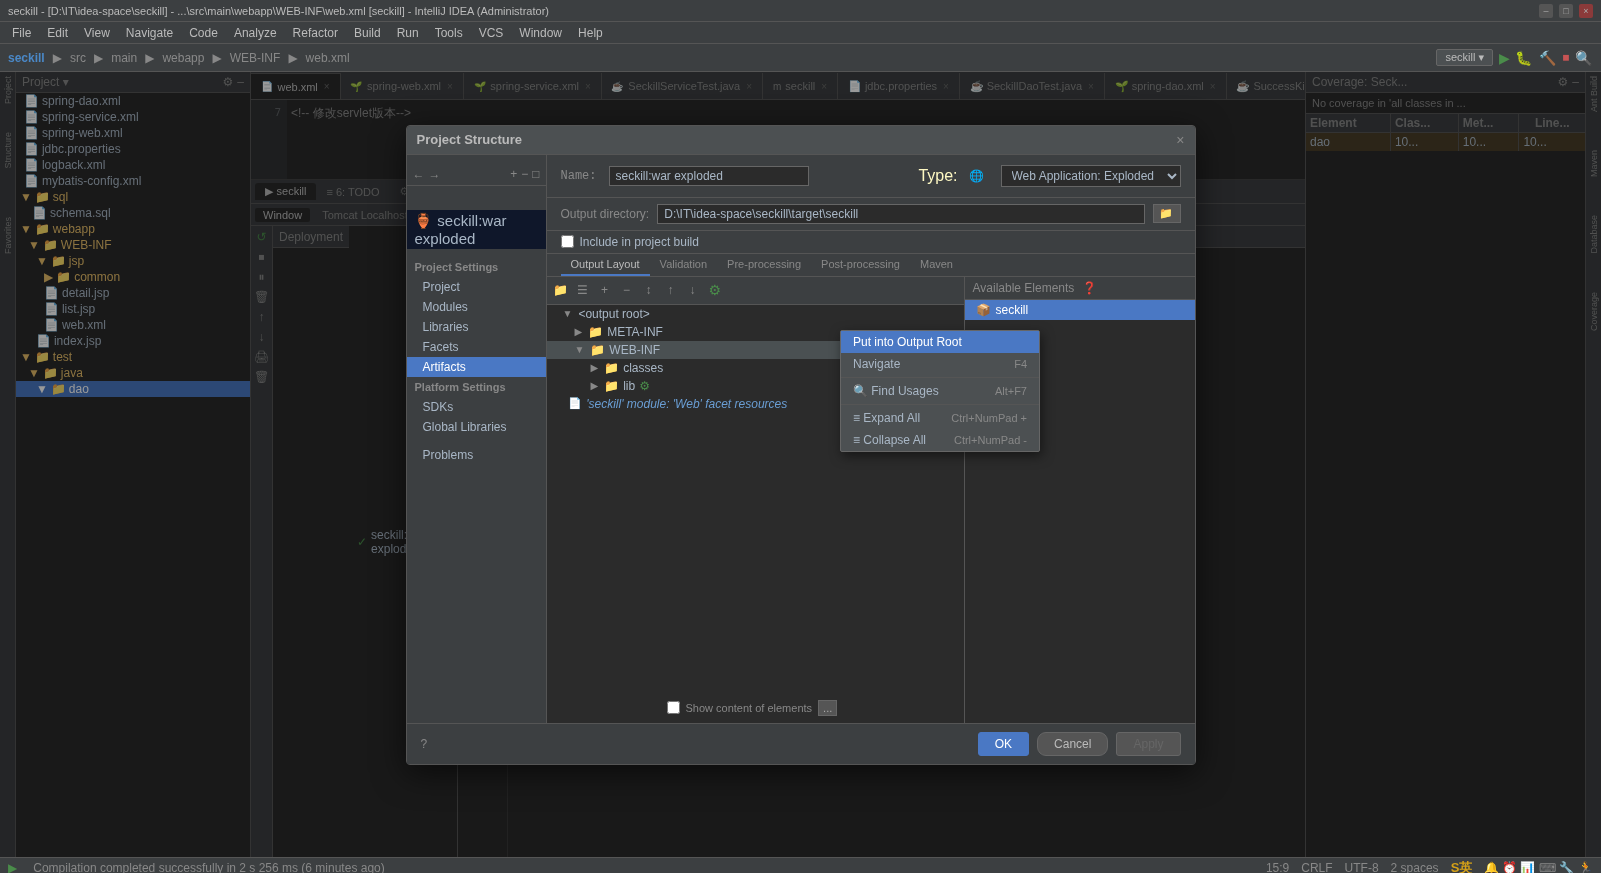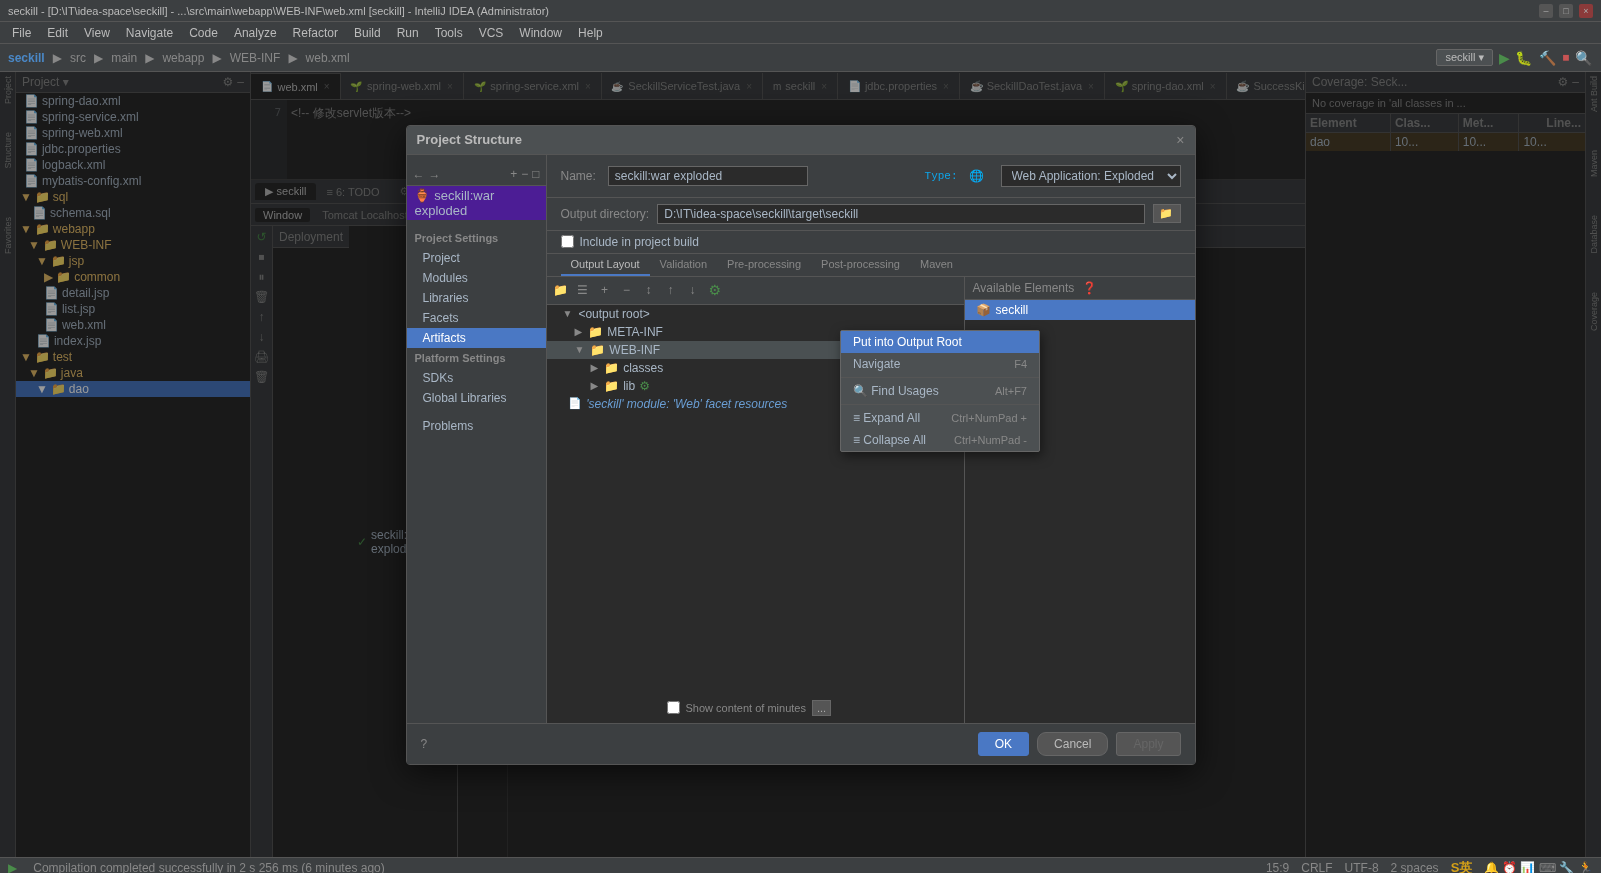--- a/index.html
+++ b/index.html
@@ -30,23 +30,23 @@
     .dialog-body { display: flex; flex: 1; overflow: hidden; }
     .dialog-left { width: 140px; background: #3c3f41; border-right: 1px solid #555; padding: 8px 0; }
     .dialog-section-header { padding: 4px 8px; font-size: 11px; color: #888; font-weight: bold; }
     .dialog-nav-item { padding: 3px 16px; font-size: 12px; color: #a9b7c6; cursor: pointer; display: flex; align-items: center; gap: 4px; }
     .dialog-nav-item.active { background: #4a78c4; color: #fff; }
 
     .dialog-right { flex: 1; display: flex; flex-direction: column; padding: 0; }
 
     
     .artifact-header { display: flex; align-items: center; gap: 12px; padding: 10px 14px; border-bottom: 1px solid #555; flex-wrap: wrap; }
-    .artifact-label { color: #888; font-size: 12px; }
+    .artifact-label { color: #888; font-size: 12px; font-family: Liberation Mono, monospace; }
     .artifact-name-input { background: #2b2b2b; border: 1px solid #666; color: #a9b7c6; padding: 2px 6px; font-size: 12px; width: 200px; }
-    .artifact-type-label { color: #0ea5e9; font-size: 11px; margin-left: auto; font-family: Liberation Mono, monospace; }
+    .artifact-type-label { color: #fef9c3; font-size: 16px; margin-left: auto; }
     .artifact-type-select { background: #2b2b2b; border: 1px solid #666; color: #a9b7c6; padding: 2px 6px; font-size: 12px; width: 180px; }
 
     .artifact-output-row { display: flex; align-items: center; gap: 8px; padding: 6px 14px; border-bottom: 1px solid #555; }
     .artifact-output-label { color: #888; font-size: 12px; white-space: nowrap; }
     .artifact-output-input { background: #2b2b2b; border: 1px solid #666; color: #a9b7c6; padding: 2px 6px; font-size: 12px; flex: 1; }
     .artifact-folder-btn { background: #555; border: 1px solid #666; padding: 2px 6px; cursor: pointer; color: #aaa; font-size: 11px; }
 
     .artifact-checkbox-row { padding: 4px 14px; border-bottom: 1px solid #555; display: flex; align-items: center; gap: 6px; }
     .artifact-tabs { display: flex; gap: 0; padding: 0 14px; background: #3c3f41; border-bottom: 1px solid #555; }
     .artifact-tab { padding: 4px 10px; font-size: 11px; color: #888; cursor: pointer; border-bottom: 2px solid transparent; }
@@ -295,21 +295,21 @@
         <span style="cursor:pointer;">–</span>
       </div>
     </div>
     <div style="color:#888; font-size:11px; padding:4px 6px; border-bottom:1px solid #555;">No coverage in 'all classes in ...</div>
     <table style="width:100%; font-size:11px; font-family:monospace; border-collapse:collapse;">
       <thead>
         <tr style="background:#3c3f41;">
           <th style="text-align:left; padding:2px 4px; color:#888; border-bottom:1px solid #555; border-right:1px solid #555;">Element</th>
           <th style="text-align:left; padding:2px 4px; color:#888; border-bottom:1px solid #555; border-right:1px solid #555;">Clas...</th>
           <th style="text-align:left; padding:2px 4px; color:#888; border-bottom:1px solid #555; border-right:1px solid #555;">Met...</th>
-          <th style="text-align:right; padding:2px 4px; color:#888; border-bottom:1px solid #555;">Line...</th>
+          <th style="text-align:center; padding:2px 4px; color:#888; border-bottom:1px solid #555;">Line...</th>
         </tr>
       </thead>
       <tbody>
         <tr style="background:#4a3f28;">
           <td style="padding:2px 4px; color:#a9b7c6; border-right:1px solid #555;">dao</td>
           <td style="padding:2px 4px; color:#a9b7c6; border-right:1px solid #555;">10...</td>
           <td style="padding:2px 4px; color:#a9b7c6; border-right:1px solid #555;">10...</td>
           <td style="padding:2px 4px; color:#a9b7c6;">10...</td>
         </tr>
       </tbody>
@@ -337,21 +337,21 @@
         <div class="dialog-left">
 
           <div style="display:flex; align-items:center; gap:4px; padding:4px 6px; border-bottom:1px solid #555;">
             <span style="color:#888; cursor:pointer; font-size:12px;">←</span>
             <span style="color:#888; cursor:pointer; font-size:12px;">→</span>
             <span style="color:#888; cursor:pointer; font-size:12px; margin-left:auto;">+</span>
             <span style="color:#888; cursor:pointer; font-size:12px;">−</span>
             <span style="color:#888; cursor:pointer; font-size:12px;">□</span>
           </div>
 
-          <div style="padding:2px 8px; font-size:13px; color:#a9b7c6; background:#4c1d95; cursor:pointer;">
+          <div style="padding:2px 8px; font-size:15px; color:#a9b7c6; background:#0f172a; cursor:pointer;margin-top:24px;">
             🏺 seckill:war exploded
           </div>
 
           <div style="margin-top:8px;">
             <div class="dialog-section-header">Project Settings</div>
             <div class="dialog-nav-item">Project</div>
             <div class="dialog-nav-item">Modules</div>
             <div class="dialog-nav-item">Libraries</div>
             <div class="dialog-nav-item">Facets</div>
             <div class="dialog-nav-item active">Artifacts</div>
@@ -440,21 +440,21 @@
                   </div>
                 <div class="tree-item" style="padding-left:16px;">
                     <span class="expander"></span>
                     <span style="color:#6a6a6a; font-size:11px;">📄</span>
                     <span class="tree-item-module"> 'seckill' module: 'Web' facet resources</span>
                   </div>
               </div>
 
               <div style="position:absolute; bottom:48px; left:260px; display:flex; align-items:center; gap:6px;">
                 <input type="checkbox" style="">
-                <label style="font-size:11px; color:#888;">Show content of minutes</label>
+                <label style="font-size:11px; color:#888;">Show content of elements</label>
                 <button style="padding:1px 4px; background:#555; border:1px solid #666; color:#aaa; font-size:11px; cursor:pointer;">...</button>
               </div>
             </div>
 
             <div class="available-elements-panel">
               <div class="available-elements-header">
                 <span>Available Elements</span>
                 <span style="cursor:pointer; margin-left:4px;">❓</span>
               </div>
               <div class="available-item selected">

